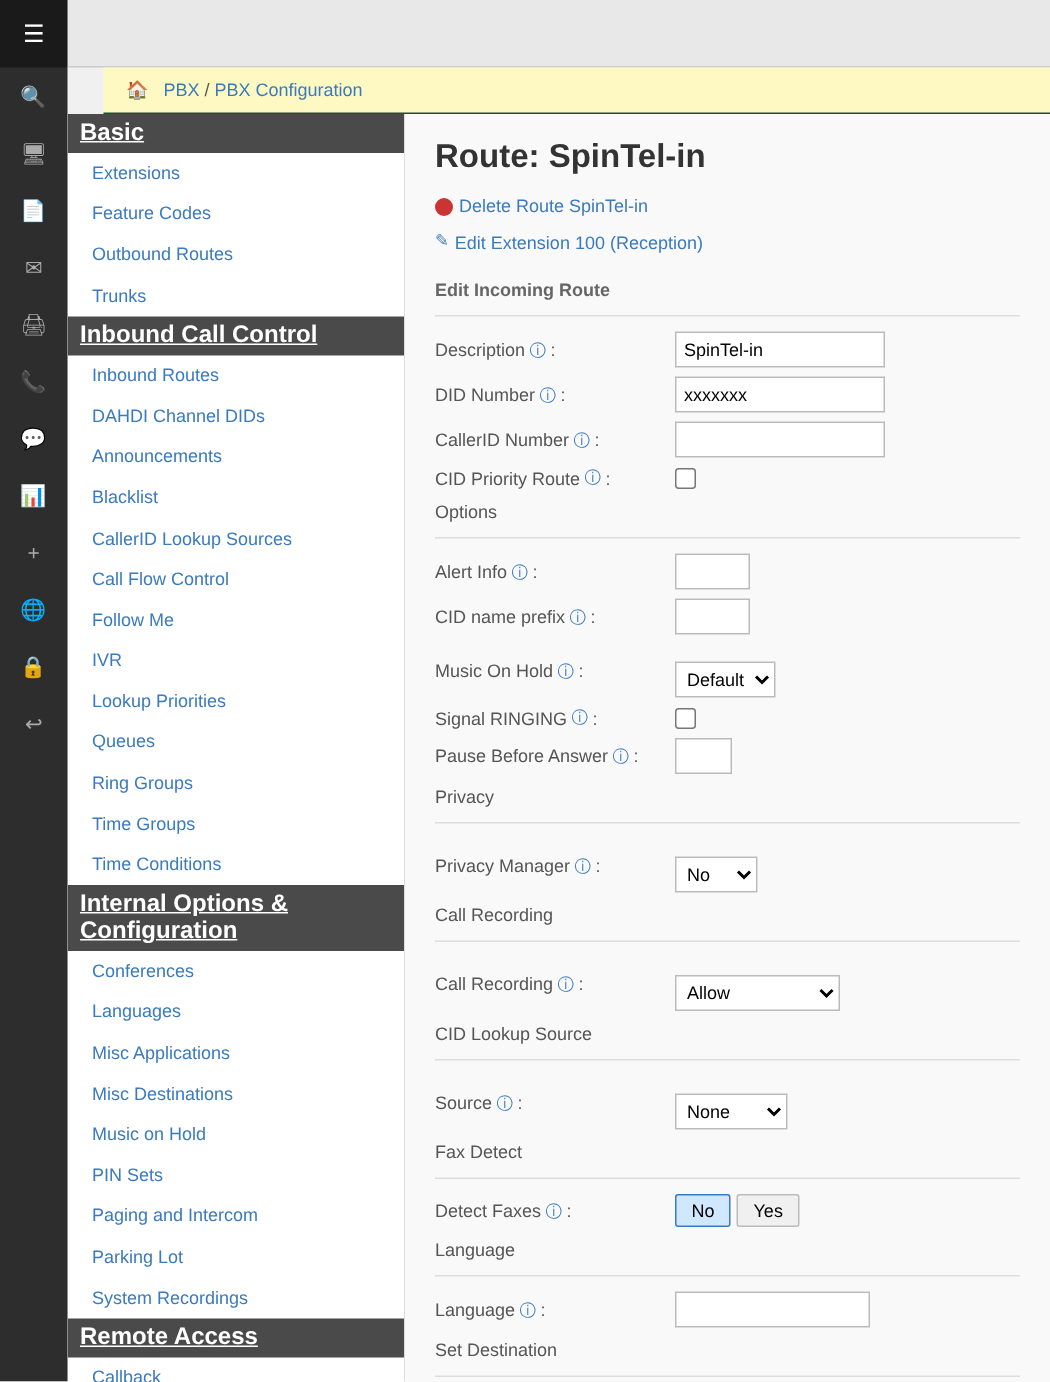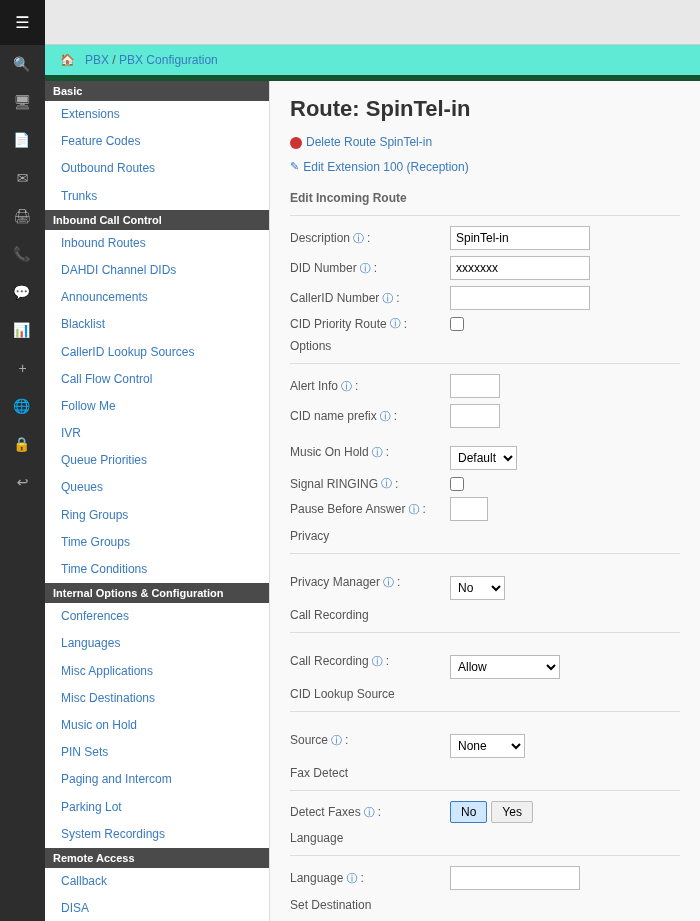--- a/index.html
+++ b/index.html
@@ -70,38 +70,40 @@
       background: #fff;
       border-right: 1px solid #ddd;
       overflow-y: auto;
       min-height: 876px;
       flex-shrink: 0;
     }
     .sidebar-section-header {
       background: #4a4a4a;
       color: #fff;
       padding: 4px 8px;
-      font-size: 11px;
+      font-size: 16px;
       font-weight: bold;
+      text-decoration: underline;
     }
     .sidebar-item {
       padding: 4px 8px 4px 16px;
       color: #3a7abf;
       cursor: pointer;
       font-size: 12px;
       line-height: 1.6;
     }
 
     
     .breadcrumb {
       padding: 8px 15px;
       font-size: 12px;
       color: #555;
-      background: #5eead4;
-      border-bottom: 6px solid #14532d;
+      background: #fef9c3;
+      border-bottom: 1px solid #14532d;
+      margin-left: 24px;
     }
     .breadcrumb a { color: #3a7abf; text-decoration: none; }
 
     
     .form-area {
       flex: 1;
       padding: 15px 20px;
       overflow-y: auto;
       background: #f9f9f9;
     }
@@ -295,21 +297,21 @@
 
       <div class="sidebar-section-header">Inbound Call Control</div>
       <div class="sidebar-item">Inbound Routes</div>
       <div class="sidebar-item">DAHDI Channel DIDs</div>
       <div class="sidebar-item">Announcements</div>
       <div class="sidebar-item">Blacklist</div>
       <div class="sidebar-item">CallerID Lookup Sources</div>
       <div class="sidebar-item">Call Flow Control</div>
       <div class="sidebar-item">Follow Me</div>
       <div class="sidebar-item">IVR</div>
-      <div class="sidebar-item">Queue Priorities</div>
+      <div class="sidebar-item">Lookup Priorities</div>
       <div class="sidebar-item">Queues</div>
       <div class="sidebar-item">Ring Groups</div>
       <div class="sidebar-item">Time Groups</div>
       <div class="sidebar-item">Time Conditions</div>
 
       <div class="sidebar-section-header">Internal Options &amp; Configuration</div>
       <div class="sidebar-item">Conferences</div>
       <div class="sidebar-item">Languages</div>
       <div class="sidebar-item">Misc Applications</div>
       <div class="sidebar-item">Misc Destinations</div>

